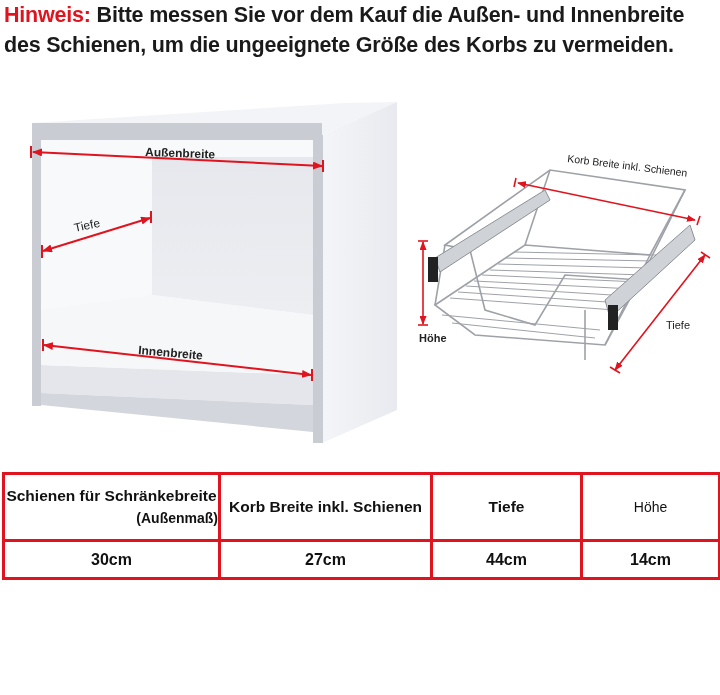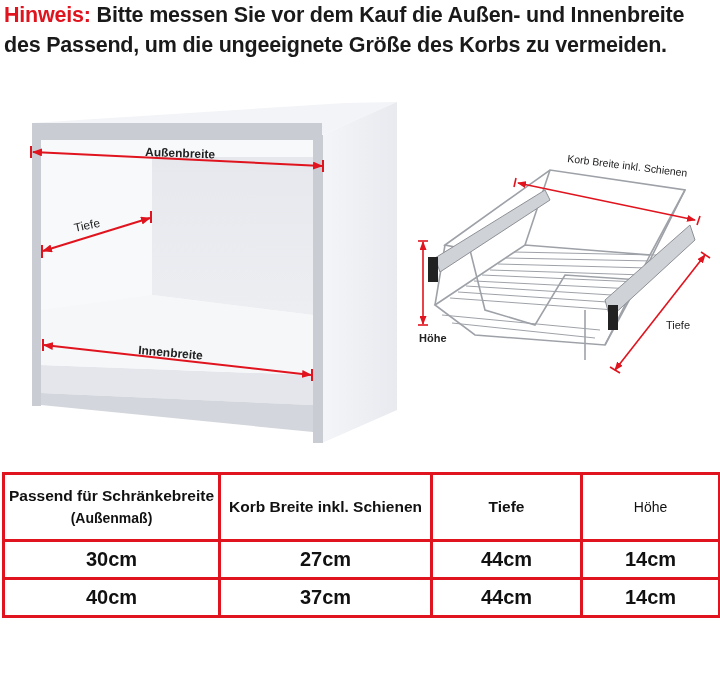--- a/index.html
+++ b/index.html
@@ -22,28 +22,28 @@
   table.spec {
     position: absolute; left: 2px; top: 472px; width: 716px;
     border-collapse: collapse; table-layout: fixed;
   }
   table.spec td, table.spec th {
     border: 3px solid #e0141e; text-align: center; vertical-align: middle;
     font-family: "Liberation Sans", sans-serif; color: #111;
   }
   table.spec th { height: 67px; font-size: 15.5px; font-weight: bold; line-height: 22px; }
   table.spec th.small { font-size: 14px; font-weight: bold; }
-  table.spec td { height: 38px; font-size: 20px; font-weight: bold; }
+  table.spec td { height: 38px; font-size: 16px; font-weight: bold; }
   col.c1 { width: 216px; } col.c2 { width: 212px; } col.c3 { width: 150px; } col.c4 { width: 138px; }
 </style>
 </head>
 <body>
 
 <div class="notice">
-  <span class="hl">Hinweis:</span><span> Bitte messen Sie vor dem Kauf die Außen- und Innenbreite des Passend, um die ungeeignete Größe des Korbs zu vermeiden.</span>
+  <span class="hl">Hinweis:</span><span> Bitte messen Sie vor dem Kauf die Außen- und Innenbreite des Schienen, um die ungeeignete Größe des Korbs zu vermeiden.</span>
 </div>
 
 <svg class="cabinet" viewBox="0 0 420 400" width="420" height="400">
   <defs>
     <marker id="arr" markerWidth="10" markerHeight="8" refX="9" refY="4" orient="auto" markerUnits="userSpaceOnUse">
       <path d="M0,0 L10,4 L0,8 z" fill="#e0141e"></path>
     </marker>
     <marker id="arrS" markerWidth="10" markerHeight="8" refX="1" refY="4" orient="auto" markerUnits="userSpaceOnUse">
       <path d="M10,0 L0,4 L10,8 z" fill="#e0141e"></path>
     </marker>
@@ -150,35 +150,29 @@
 <table class="spec">
   <colgroup>
       <col class="c1">
       <col class="c2">
       <col class="c3">
       <col class="c4">
     </colgroup>
   <thead>
     <tr>
       <th>
-        <div>Passend für Schränkebreite</div>
-        <div style="font-size:14px;">(Außenmaß)</div>
+        <div>Schienen für Schränkebreite</div>
+        <div style="font-size:14px;text-align:right;">(Außenmaß)</div>
       </th>
       <th>Korb Breite inkl. Schienen</th>
       <th>Tiefe</th>
       <th class="small" style="font-weight:normal;">Höhe</th>
     </tr>
   </thead>
   <tbody>
     <tr>
       <td>30cm</td>
       <td>27cm</td>
       <td>44cm</td>
       <td>14cm</td>
     </tr>
-    <tr>
-      <td>40cm</td>
-      <td>37cm</td>
-      <td>44cm</td>
-      <td>14cm</td>
-    </tr>
   </tbody>
 </table>
 
 </body></html>

